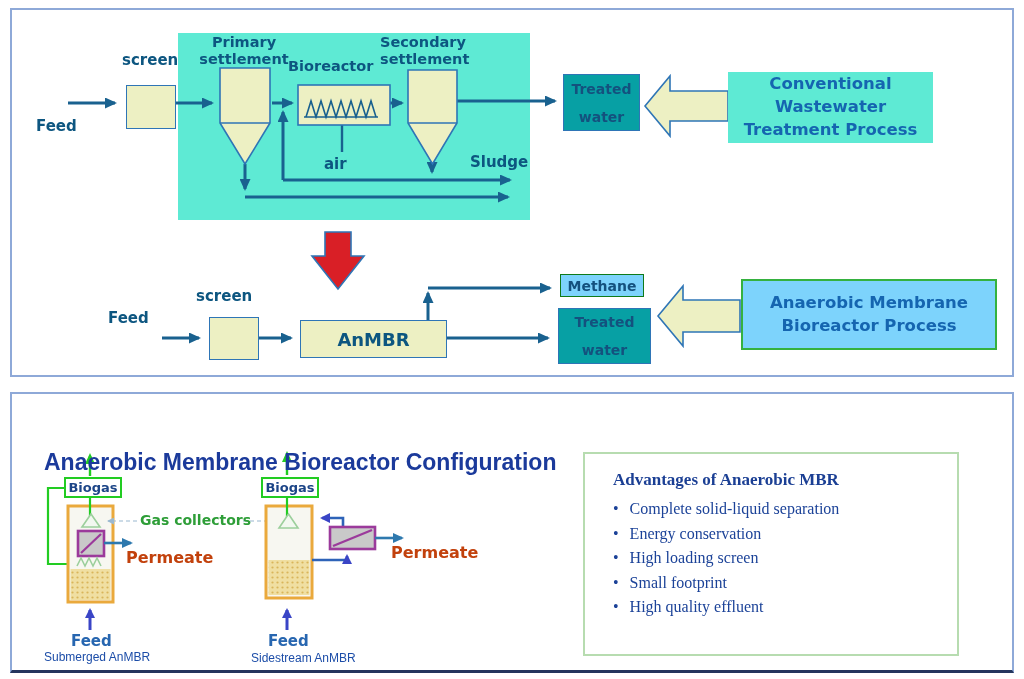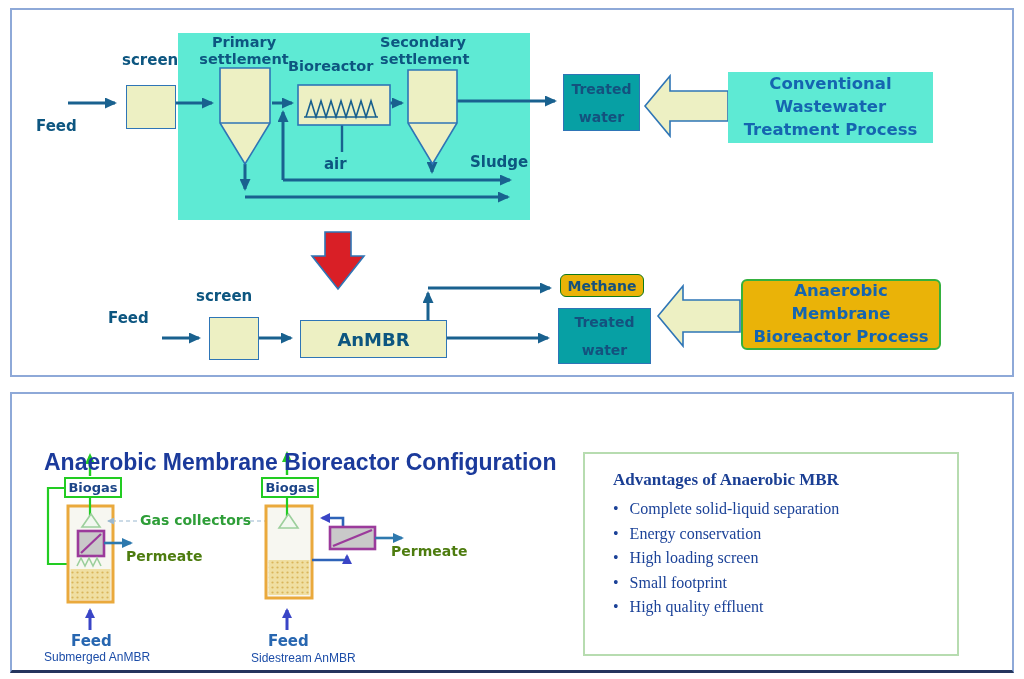--- a/index.html
+++ b/index.html
@@ -6,25 +6,25 @@
   #stage{position:relative;width:1024px;height:679px;background:#fff;overflow:hidden;
          font-family:"DejaVu Sans","Liberation Sans",sans-serif;}
   .abs{position:absolute;}
   .panel{position:absolute;border:2px solid #8ea9d8;background:#fff;}
   .dlabel{position:absolute;font-weight:bold;color:#0d5680;}
   .box{position:absolute;box-sizing:border-box;display:flex;align-items:center;justify-content:center;text-align:center;}
   .cream{background:#edf0c3;border:1.6px solid #2e75b6;}
   .teal{background:#07a0a4;border:1.6px solid #2e75b6;color:#14517e;font-weight:bold;font-size:14px;line-height:2;}
   .graybox{background:#5eead4;}
   .proclabel{font-weight:bold;font-size:16.5px;line-height:1.38;color:#1565b0;}
-  .greenbox{background:#eab308;border-radius:6px;}
+  .greenbox{background:#7dd3fc;}
   svg{position:absolute;left:0;top:0;pointer-events:none;}
   .btitle{position:absolute;font-family:"Liberation Sans",sans-serif;font-weight:bold;font-size:23px;color:#1b3a9b;}
   .smcap{position:absolute;font-family:"Liberation Sans",sans-serif;font-size:12px;color:#1c4da8;}
-  .bluelbl{position:absolute;font-weight:bold;color:#4d7c0f;font-size:14px;}
+  .bluelbl{position:absolute;font-weight:bold;color:#c2410c;font-size:16px;}
   .biogas{position:absolute;box-sizing:border-box;background:#fff;border:2.5px solid #22cc22;
           display:flex;align-items:center;justify-content:center;font-weight:bold;font-size:13px;color:#1c4587;}
   #adv-box{position:absolute;left:583px;top:452px;width:376px;height:204px;box-sizing:border-box;
            border:2px solid #b7dcb0;background:#fff;font-family:Liberation Serif, serif;}
   #adv-box h3{margin:16px 0 10px 28px;font-size:17px;color:#1b3f94;}
   #adv-box ul{margin:0 0 0 28px;padding:0;list-style:none;}
   #adv-box li{font-size:16px;color:#1b4298;margin-bottom:6.5px;}
   #adv-box li::before{content:"•";margin-right:11px;}
 </style>
 </head>
@@ -139,21 +139,21 @@
   <div class="dlabel" style="left:470px;top:153px;font-size:15px;">Sludge</div>
   <div class="box teal" style="left:563px;top:74px;width:77px;height:57px;padding:0 6px;">Treated water</div>
   <div class="box graybox proclabel" style="left:728px;top:72px;width:205px;height:71px;padding:0 4px;">Conventional Wastewater Treatment Process</div>
 
   <div class="dlabel" style="left:108px;top:309px;font-size:15px;">Feed</div>
   <div class="dlabel" style="left:196px;top:287px;font-size:15px;">screen</div>
   <div class="box cream" style="left:209px;top:317px;width:50px;height:43px;"></div>
   <div class="box cream dlabel" style="left:300px;top:320px;width:147px;height:38px;font-size:18px;position:absolute;">AnMBR</div>
   <div class="box greenbox" style="left:560px;top:274px;width:84px;height:23px;border:1px solid #0f7a1a;font-weight:bold;font-size:14px;color:#14517e;">Methane</div>
   <div class="box teal" style="left:558px;top:308px;width:93px;height:56px;padding:0 10px;">Treated water</div>
-  <div class="box greenbox proclabel" style="left:741px;top:279px;width:200px;height:71px;border:2px solid #35b13f;padding:0 2px;">Anaerobic Membrane Bioreactor Process</div>
+  <div class="box greenbox proclabel" style="left:741px;top:279px;width:256px;height:71px;border:2px solid #35b13f;padding:0 2px;">Anaerobic Membrane Bioreactor Process</div>
 
   <div class="btitle" style="left:44px;top:401px;margin-top:48px;">Anaerobic Membrane Bioreactor Configuration</div>
 
   <div class="biogas" style="left:64px;top:477px;width:58px;height:21px;">Biogas</div>
   <div class="biogas" style="left:261px;top:477px;width:58px;height:21px;">Biogas</div>
 
   <div class="abs" style="left:140px;top:512px;font-weight:bold;font-size:14px;color:#2e9e38;">Gas collectors</div>
 
   <div class="bluelbl" style="left:126px;top:548px;">Permeate</div>
   <div class="bluelbl" style="left:391px;top:543px;">Permeate</div>

